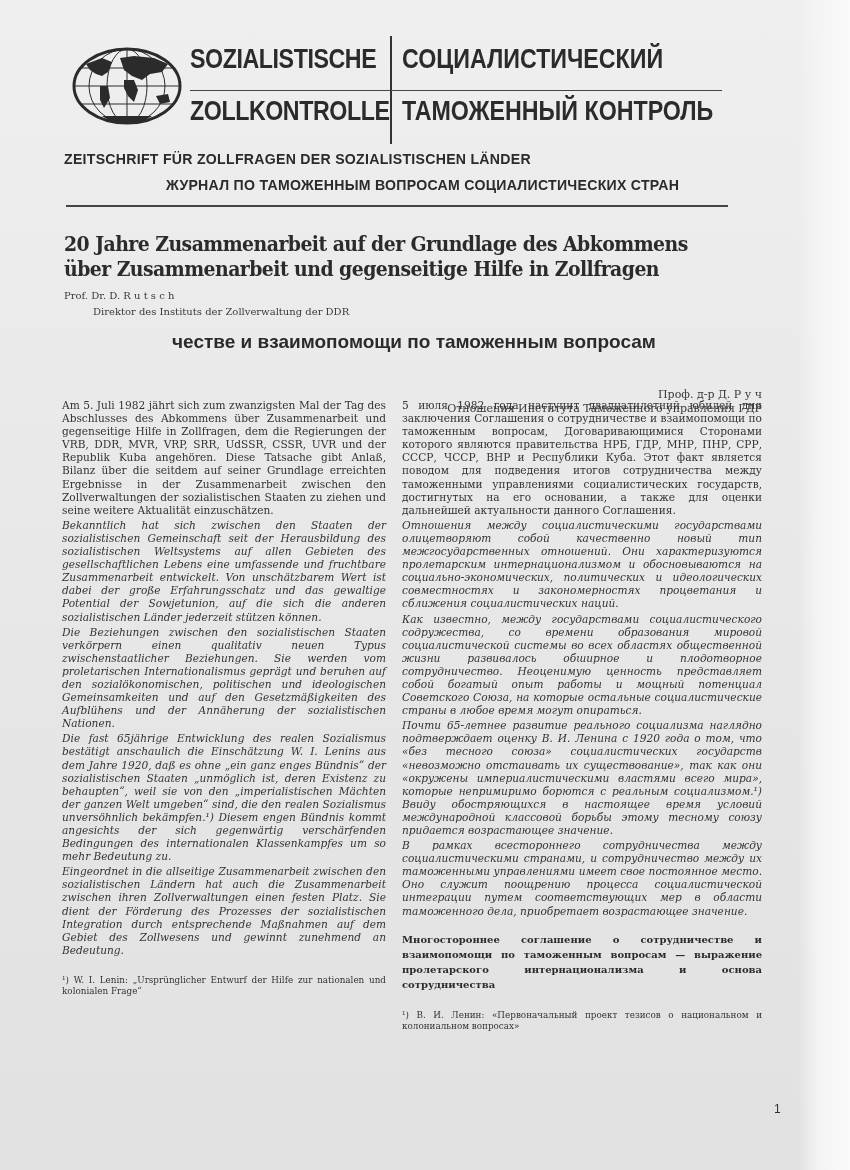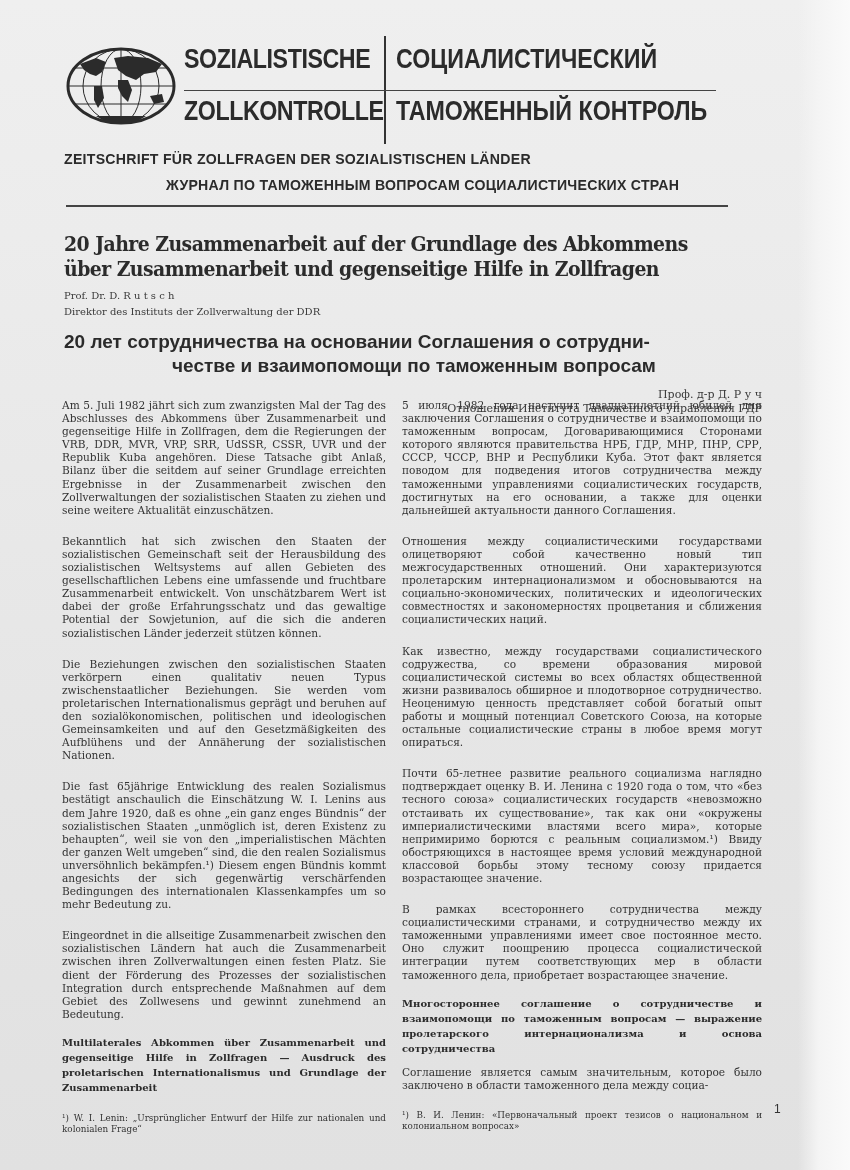--- a/index.html
+++ b/index.html
@@ -10,48 +10,48 @@
     font-family: "DejaVu Serif", serif;
     color: #2a2a2a;
   }
   .page {
     position: absolute; left: 0; top: 0; width: 850px; height: 1170px;
     background: linear-gradient(180deg, #efefef 0%, #e6e6e6 60%, #e1e1e1 100%);
   }
   .rightedge { position:absolute; right:0; top:0; width:52px; height:1170px; background: linear-gradient(90deg, rgba(255,255,255,0) 0%, #f4f4f4 40%, #fafafa 100%); }
 
   
-  .masthead { position:absolute; left:56px; top:36px; width:660px; height:110px; }
+  .masthead { position:absolute; left:62px; top:36px; width:660px; height:110px; }
   .globe { position:absolute; left:10px; top:10px; width:110px; height:80px; }
   .mast-de { position:absolute; left:128px; top:0; width:190px; font-family:"Liberation Sans", sans-serif; font-weight:bold; font-size:27px; letter-spacing:-0.5px; color:#2b2b2b; transform: scaleX(0.86); transform-origin:left; }
   .mast-de.l1 { top:8px; } .mast-de.l2 { top:60px; }
   .mast-ru { position:absolute; left:340px; font-family:"Liberation Sans", sans-serif; font-weight:bold; font-size:27px; color:#2b2b2b; transform: scaleX(0.86); transform-origin:left; white-space:nowrap; }
   .mast-ru.l1 { top:8px; } .mast-ru.l2 { top:60px; }
   .mast-vline { position:absolute; left:328px; top:0; width:2px; height:108px; background:#333; }
   .mast-hline { position:absolute; left:128px; top:54px; width:532px; height:1px; background:#444; }
 
   .subtitle { position:absolute; font-family:"Liberation Sans", sans-serif; font-weight:bold; color:#2b2b2b; font-size:15px; letter-spacing:0.3px; white-space:nowrap; transform: scaleX(0.94); transform-origin:left;}
   .subtitle.de { left:64px; top:150px; }
   .subtitle.ru { left:166px; top:176px; }
   .rule { position:absolute; left:66px; top:205px; width:662px; height:2px; background:#444; }
 
   .title-de { position:absolute; left:64px; top:232px; width:700px; font-family:"DejaVu Serif", serif; font-weight:bold; font-size:20.5px; line-height:25px; color:#2b2b2b; letter-spacing:-0.6px; transform: scaleX(0.92); transform-origin:left;}
   .author-de { position:absolute; left:64px; top:290px; font-size:10px; color:#3a3a3a; }
-  .author-de.l2 { top:306px; }
+  .author-de.l2 { top:306px;margin-left:29px; }
   .title-ru { position:absolute; left:64px; top:330px; width:700px; font-family:"Liberation Sans", sans-serif; font-weight:bold; font-size:19px; line-height:24px; color:#2b2b2b; }
   .title-ru .l1 { display:block; white-space:nowrap; }
   .title-ru .l2 { display:block; text-align:center; padding-right:0; white-space:nowrap; }
   .author-ru { position:absolute; right:88px; font-size:11px; color:#3a3a3a; text-align:right; white-space:nowrap; }
   .author-ru.l1 { top:388px; } .author-ru.l2 { top:402px; }
 
   .col { position:absolute; top:399px; font-size:10.6px; line-height:13.1px; color:#333; text-align:justify; }
   .col.de { left:62px; width:324px; }
   .col.ru { left:402px; width:360px; }
   .col p { margin:0 0 0 0; text-indent:0; }
-  .col p + p { margin-top: 18px; }
+  .col p + p { margin-top: 2px; font-style: italic; }
   .col h3 { margin:14px 0 10px 0; font-size:10px; line-height:15px; font-weight:bold; color:#2b2b2b; text-align:justify; }
   .fn { font-size:8.8px; line-height:11px; font-weight:normal; color:#333; margin-top:18px; }
   .pageno { position:absolute; left:774px; top:1102px; font-family:"Liberation Sans", sans-serif; font-size:12px; color:#333; }
 </style>
 </head>
 <body>
 
 <div class="page">
   <div class="rightedge"></div>
 
@@ -81,41 +81,38 @@
 
   <div class="subtitle de">ZEITSCHRIFT FÜR ZOLLFRAGEN DER SOZIALISTISCHEN LÄNDER</div>
   <div class="subtitle ru">ЖУРНАЛ ПО ТАМОЖЕННЫМ ВОПРОСАМ СОЦИАЛИСТИЧЕСКИХ СТРАН</div>
   <div class="rule"></div>
 
   <div class="title-de">20 Jahre Zusammenarbeit auf der Grundlage des Abkommens über Zusammenarbeit und gegenseitige Hilfe in Zollfragen</div>
   <div class="author-de">Prof. Dr. D. R u t s c h</div>
   <div class="author-de l2">Direktor des Instituts der Zollverwaltung der DDR</div>
 
   <div class="title-ru">
-    <span class="l1">20 лет сотрудничества на основании Соглашения о сотрудни-</span>
     <span class="l2">честве и взаимопомощи по таможенным вопросам</span>
   </div>
   <div class="author-ru l1">Проф. д-р Д. Р у ч</div>
   <div class="author-ru l2">Отношения Института Таможенного управления ГДР</div>
 
   <div class="col de">
     <p>Am 5. Juli 1982 jährt sich zum zwanzigsten Mal der Tag des Abschlusses des Abkommens über Zusammenarbeit und gegenseitige Hilfe in Zollfragen, dem die Regierungen der VRB, DDR, MVR, VRP, SRR, UdSSR, CSSR, UVR und der Republik Kuba angehören. Diese Tatsache gibt Anlaß, Bilanz über die seitdem auf seiner Grundlage erreichten Ergebnisse in der Zusammenarbeit zwischen den Zollverwaltungen der sozialistischen Staaten zu ziehen und seine weitere Aktualität einzuschätzen.</p>
     <p>Bekanntlich hat sich zwischen den Staaten der sozialistischen Gemeinschaft seit der Herausbildung des sozialistischen Weltsystems auf allen Gebieten des gesellschaftlichen Lebens eine umfassende und fruchtbare Zusammenarbeit entwickelt. Von unschätzbarem Wert ist dabei der große Erfahrungsschatz und das gewaltige Potential der Sowjetunion, auf die sich die anderen sozialistischen Länder jederzeit stützen können.</p>
     <p>Die Beziehungen zwischen den sozialistischen Staaten verkörpern einen qualitativ neuen Typus zwischenstaatlicher Beziehungen. Sie werden vom proletarischen Internationalismus geprägt und beruhen auf den sozialökonomischen, politischen und ideologischen Gemeinsamkeiten und auf den Gesetzmäßigkeiten des Aufblühens und der Annäherung der sozialistischen Nationen.</p>
     <p>Die fast 65jährige Entwicklung des realen Sozialismus bestätigt anschaulich die Einschätzung W. I. Lenins aus dem Jahre 1920, daß es ohne „ein ganz enges Bündnis“ der sozialistischen Staaten „unmöglich ist, deren Existenz zu behaupten“, weil sie von den „imperialistischen Mächten der ganzen Welt umgeben“ sind, die den realen Sozialismus unversöhnlich bekämpfen.¹) Diesem engen Bündnis kommt angesichts der sich gegenwärtig verschärfenden Bedingungen des internationalen Klassenkampfes um so mehr Bedeutung zu.</p>
     <p>Eingeordnet in die allseitige Zusammenarbeit zwischen den sozialistischen Ländern hat auch die Zusammenarbeit zwischen ihren Zollverwaltungen einen festen Platz. Sie dient der Förderung des Prozesses der sozialistischen Integration durch entsprechende Maßnahmen auf dem Gebiet des Zollwesens und gewinnt zunehmend an Bedeutung.</p>
-    <h3>Multilaterales Abkommen über Zusammenarbeit und gegenseitige Hilfe in Zollfragen — Ausdruck des proletarischen Internationalismus und Grundlage der Zusammenarbeit</h3>
     <div class="fn">¹) W. I. Lenin: „Ursprünglicher Entwurf der Hilfe zur nationalen und kolonialen Frage“</div>
   </div>
 
   <div class="col ru">
     <p>5 июля 1982 года наступит двадцатилетний юбилей дня заключения Соглашения о сотрудничестве и взаимопомощи по таможенным вопросам, Договаривающимися Сторонами которого являются правительства НРБ, ГДР, МНР, ПНР, СРР, СССР, ЧССР, ВНР и Республики Куба. Этот факт является поводом для подведения итогов сотрудничества между таможенными управлениями социалистических государств, достигнутых на его основании, а также для оценки дальнейшей актуальности данного Соглашения.</p>
     <p>Отношения между социалистическими государствами олицетворяют собой качественно новый тип межгосударственных отношений. Они характеризуются пролетарским интернационализмом и обосновываются на социально-экономических, политических и идеологических совместностях и закономерностях процветания и сближения социалистических наций.</p>
     <p>Как известно, между государствами социалистического содружества, со времени образования мировой социалистической системы во всех областях общественной жизни развивалось обширное и плодотворное сотрудничество. Неоценимую ценность представляет собой богатый опыт работы и мощный потенциал Советского Союза, на которые остальные социалистические страны в любое время могут опираться.</p>
     <p>Почти 65-летнее развитие реального социализма наглядно подтверждает оценку В. И. Ленина с 1920 года о том, что «без тесного союза» социалистических государств «невозможно отстаивать их существование», так как они «окружены империалистическими властями всего мира», которые непримиримо борются с реальным социализмом.¹) Ввиду обостряющихся в настоящее время условий международной классовой борьбы этому тесному союзу придается возрастающее значение.</p>
     <p>В рамках всестороннего сотрудничества между социалистическими странами, и сотрудничество между их таможенными управлениями имеет свое постоянное место. Оно служит поощрению процесса социалистической интеграции путем соответствующих мер в области таможенного дела, приобретает возрастающее значение.</p>
     <h3>Многостороннее соглашение о сотрудничестве и взаимопомощи по таможенным вопросам — выражение пролетарского интернационализма и основа сотрудничества</h3>
-    <p>Соглашение является самым значительным, которое было заключено в области таможенного дела между социа-</p>
     <div class="fn">¹) В. И. Ленин: «Первоначальный проект тезисов о национальном и колониальном вопросах»</div>
   </div>
 
   <div class="pageno">1</div>
 </div>
 
 </body></html>

